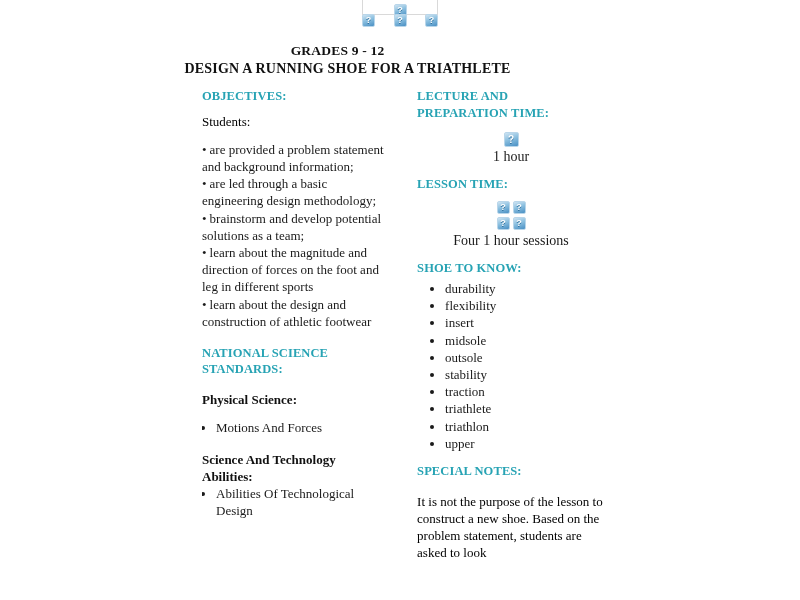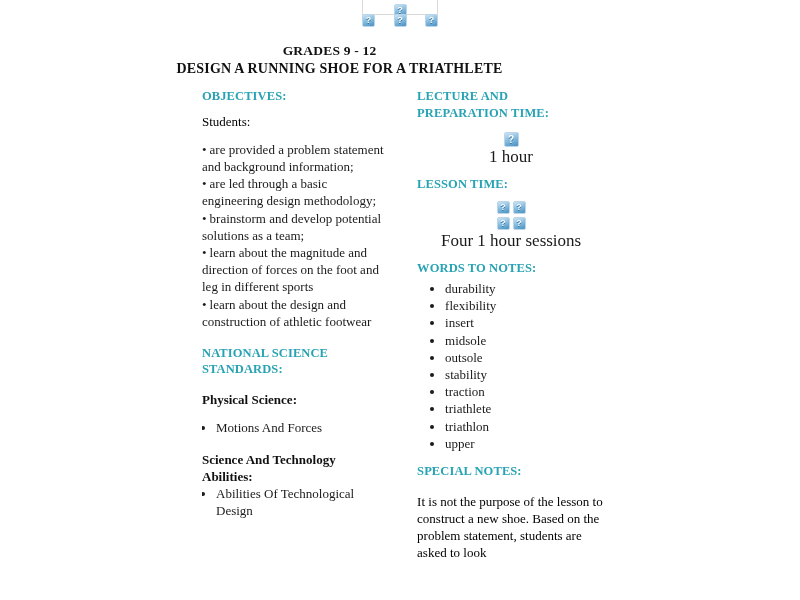--- a/index.html
+++ b/index.html
@@ -72,21 +72,21 @@
     left: 362px;
     top: 14px;
     width: 76px;
     display: flex;
     justify-content: space-between;
   }
 
   
   .doc-title {
     position: absolute;
-    left: 4px; top: 42px;
+    left: 12px; top: 42px;
     width: 651px;
     text-align: center;
     font-weight: bold;
     font-size: 13.5px;
     letter-spacing: 0.2px;
     line-height: 18px;
     color: #111111;
   }
   .doc-title .line2 { font-size: 14px; padding-left: 20px; }
 
@@ -169,21 +169,21 @@
   .time-icon-single { margin: 8px 0 1px 0; }
   .time-icon-grid {
     width: 34px;
     margin: 8px auto 2px auto;
     display: flex;
     flex-wrap: wrap;
     gap: 3px;
     justify-content: center;
   }
   .time-label {
-    font-size: 17px;
+    font-size: 14px;
     line-height: 17px;
     color: #1a1a1a;
   }
 </style>
 </head>
 <body>
 
 <div class="page">
 
   <div class="topbar">
@@ -264,21 +264,21 @@
           <span class="brokenimg"></span>
           <span class="brokenimg"></span>
           <span class="brokenimg"></span>
           <span class="brokenimg"></span>
         </div>
         <div class="time-label">Four 1 hour sessions</div>
       </div>
 
       <div class="spacer-md"></div>
 
-      <h2 class="section">WORDS TO NOTES:</h2>
+      <h2 class="section">SHOE TO KNOW:</h2>
 
       <ul class="words">
         <li>durability</li>
         <li>flexibility</li>
         <li>insert</li>
         <li>midsole</li>
         <li>outsole</li>
         <li>stability</li>
         <li>traction</li>
         <li>triathlete</li>

